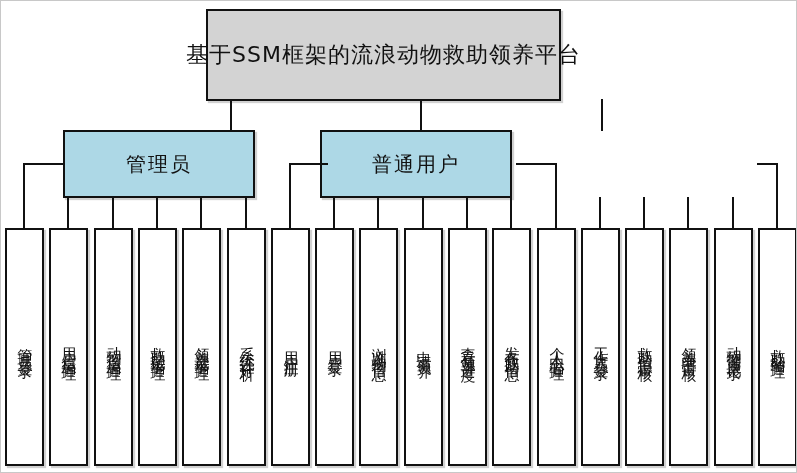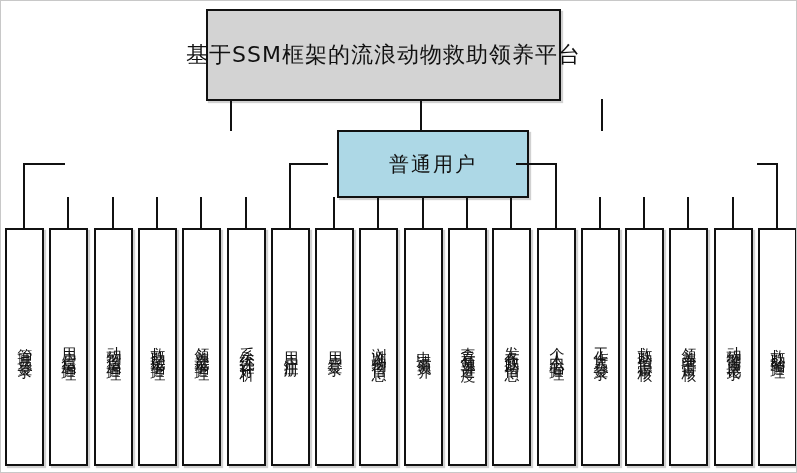--- a/index.html
+++ b/index.html
@@ -9,21 +9,21 @@
     font-family:"DejaVu Sans","Liberation Sans",sans-serif;color:#111;
   }
   .box{position:absolute;box-sizing:border-box;border:2px solid #111;
     display:flex;align-items:center;justify-content:center;
     box-shadow:2px 2px 1px rgba(0,0,0,0.18);}
   .title-box{left:205px;top:8px;width:355px;height:92px;background:#d3d3d3;}
   .title-box span{font-size:22px;letter-spacing:1px;white-space:nowrap;}
   .branch{top:129px;width:192px;height:68px;background:#add8e6;}
   .branch span{font-size:20px;letter-spacing:2px;}
   .branch-admin{left:62px;}
-  .branch-user{left:336px;}
+  .branch-user{left:319px;}
   .branch-staff{left:566px;}
   .leaf{position:absolute;top:227px;width:39px;height:238px;background:#ffffff;
     box-sizing:border-box;border:2px solid #111;
     display:flex;align-items:center;justify-content:center;
     box-shadow:2px 2px 1px rgba(0,0,0,0.18);}
   .leaf span{writing-mode:vertical-rl;text-orientation:upright;
     font-size:15px;letter-spacing:4px;line-height:1;white-space:nowrap;}
   .ln{position:absolute;background:#111;}
   .v{width:2px;}
   .h{height:2px;}
@@ -34,20 +34,23 @@
 <div class="canvas">
 
   <div class="box title-box">
     <span>基于SSM框架的流浪动物救助领养平台</span>
   </div>
 
   <div class="ln v" style="left:229px;top:98px;height:32px;"></div>
   <div class="ln v" style="left:419px;top:98px;height:32px;"></div>
   <div class="ln v" style="left:600px;top:98px;height:32px;"></div>
 
+  <div class="box branch branch-admin">
+    <span>管理员</span>
+  </div>
   <div class="box branch branch-user">
     <span>普通用户</span>
   </div>
 
   <div class="ln h" style="left:22px;top:162px;width:42px;"></div>
   <div class="ln v" style="left:22px;top:162px;height:66px;"></div>
   <div class="ln h" style="left:288px;top:162px;width:39px;"></div>
   <div class="ln v" style="left:288px;top:162px;height:66px;"></div>
   <div class="ln h" style="left:515px;top:162px;width:41px;"></div>
   <div class="ln v" style="left:554px;top:162px;height:66px;"></div>

